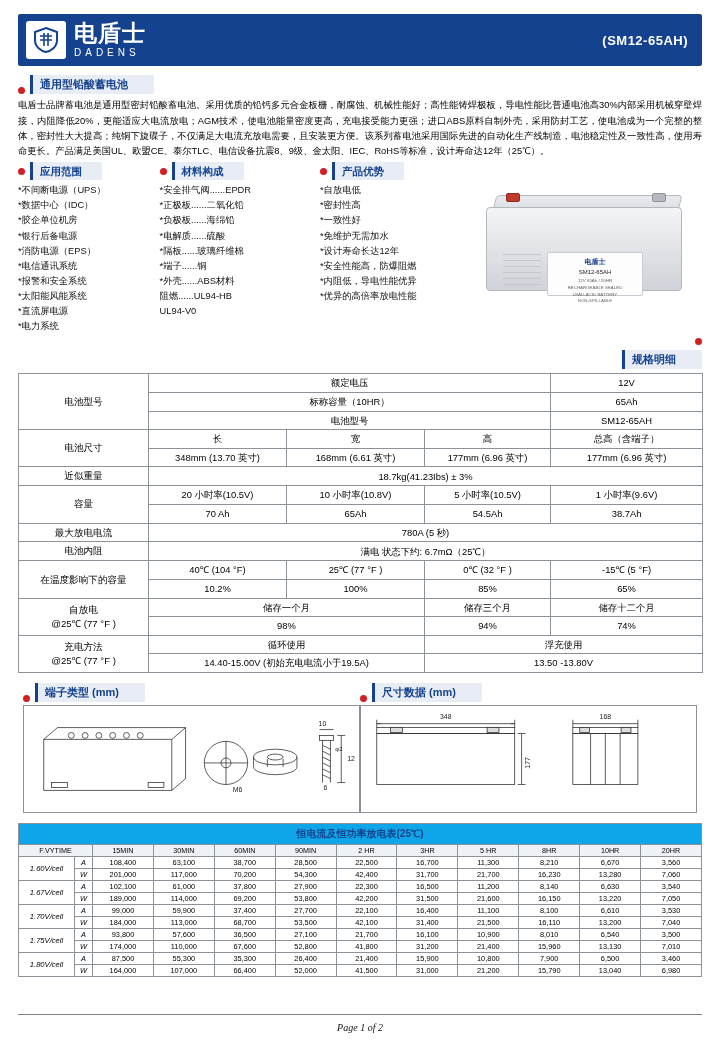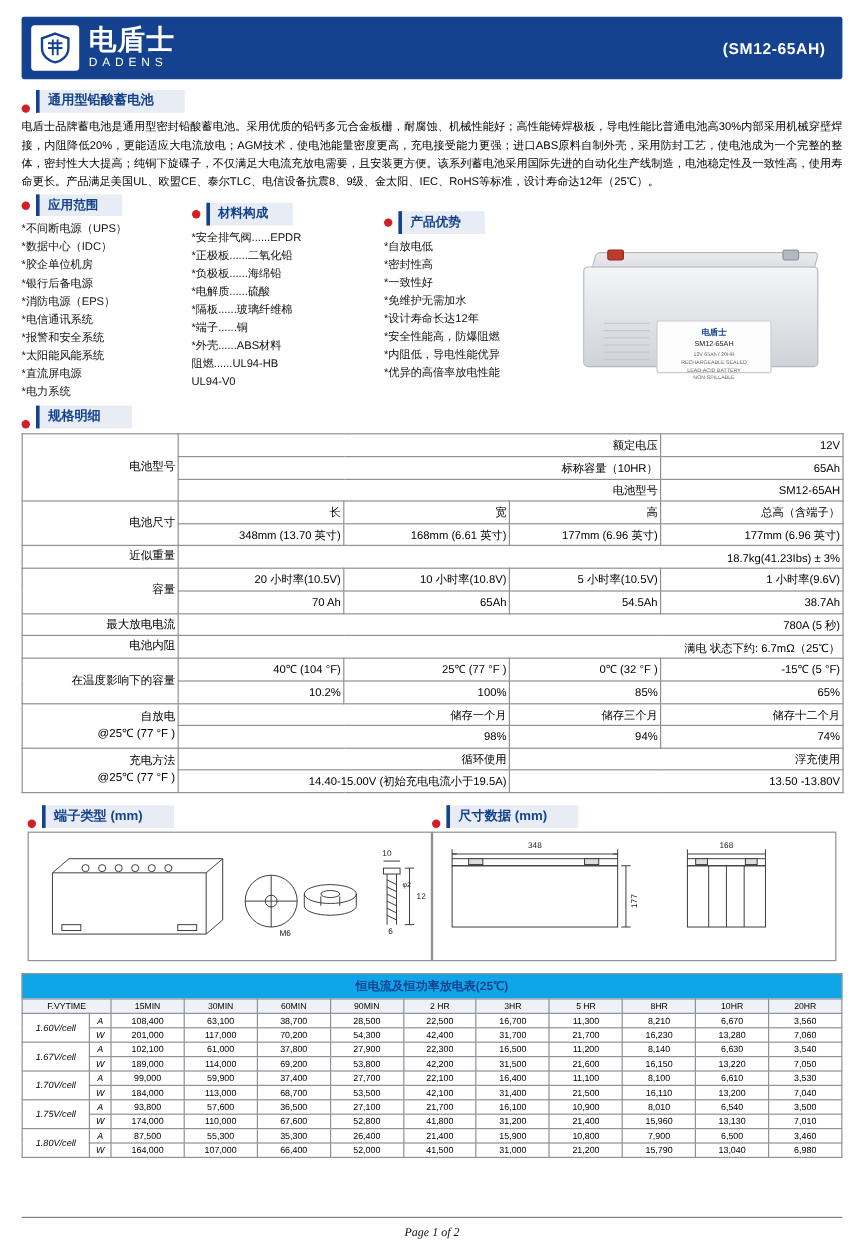--- a/index.html
+++ b/index.html
@@ -86,21 +86,20 @@
     line-height: 1.65;
     text-align: justify;
     color: #000;
     margin: 2px 0 0 0;
   }
   
   .band {
     display: flex;
     gap: 12px;
     margin-top: 2px;
-    align-items: center;
   }
   .col { padding-right: 8px; }
   .col-head {
     display:flex; align-items:center; gap:5px;
     margin-bottom: 3px;
   }
   .col-head .sec-label { padding: 2px 20px 2px 7px; font-size:10.5px; }
   .col ul { list-style:none; margin:0; padding:0; }
   .col li {
     font-size: 9.3px;
@@ -163,21 +162,21 @@
   .bat-ribs i { display:block; height:1px; background:#c4c7cd; margin-bottom:5px; }
   
   table.spec {
     width: 100%;
     border-collapse: collapse;
     table-layout: fixed;
     font-size: 9.4px;
   }
   table.spec td {
     border: 1px solid #8d9198;
-    text-align: right;
+    text-align: center;
     padding: 2px 2px;
     line-height: 1.45;
     color: #000;
   }
   .lab { background:#ffffff; font-size:9.6px; }
   
   .two-up { display:flex; gap: 0; margin-top: 2px; }
   .two-up .half { width: 50%; }
   .drawbox {
     border: 1px solid #8d9198;
@@ -333,21 +332,21 @@
 NON-SPILLABLE</div>
             </div>
           </div>
           <div class="term l red"></div>
           <div class="term r"></div>
         </div>
       </div>
     </div>
   </div>
 
-  <div class="sec" style="margin-top:4px;">
+  <div class="sec" style="margin-top:4px;flex-direction:column;">
     <span class="bullet"></span>
     <span class="sec-label">规格明细</span>
   </div>
 
   <table class="spec">
     <colgroup>
       <col style="width:130px">
       <col style="width:138px">
       <col style="width:138px">
       <col style="width:126px">

